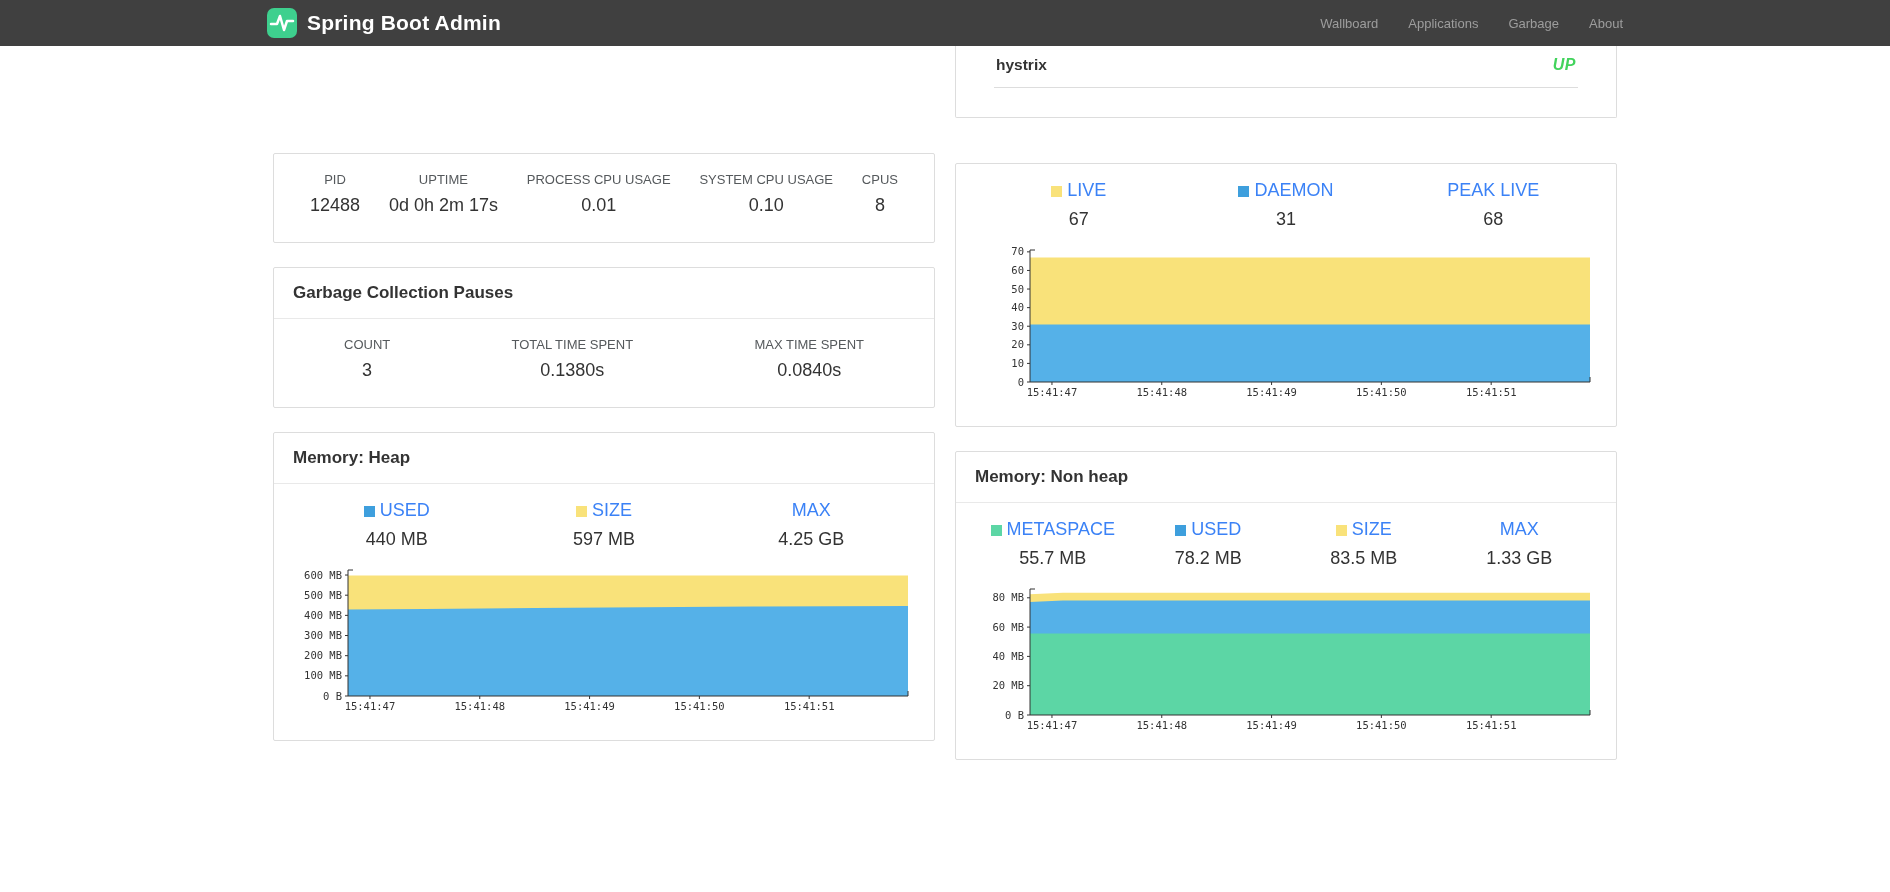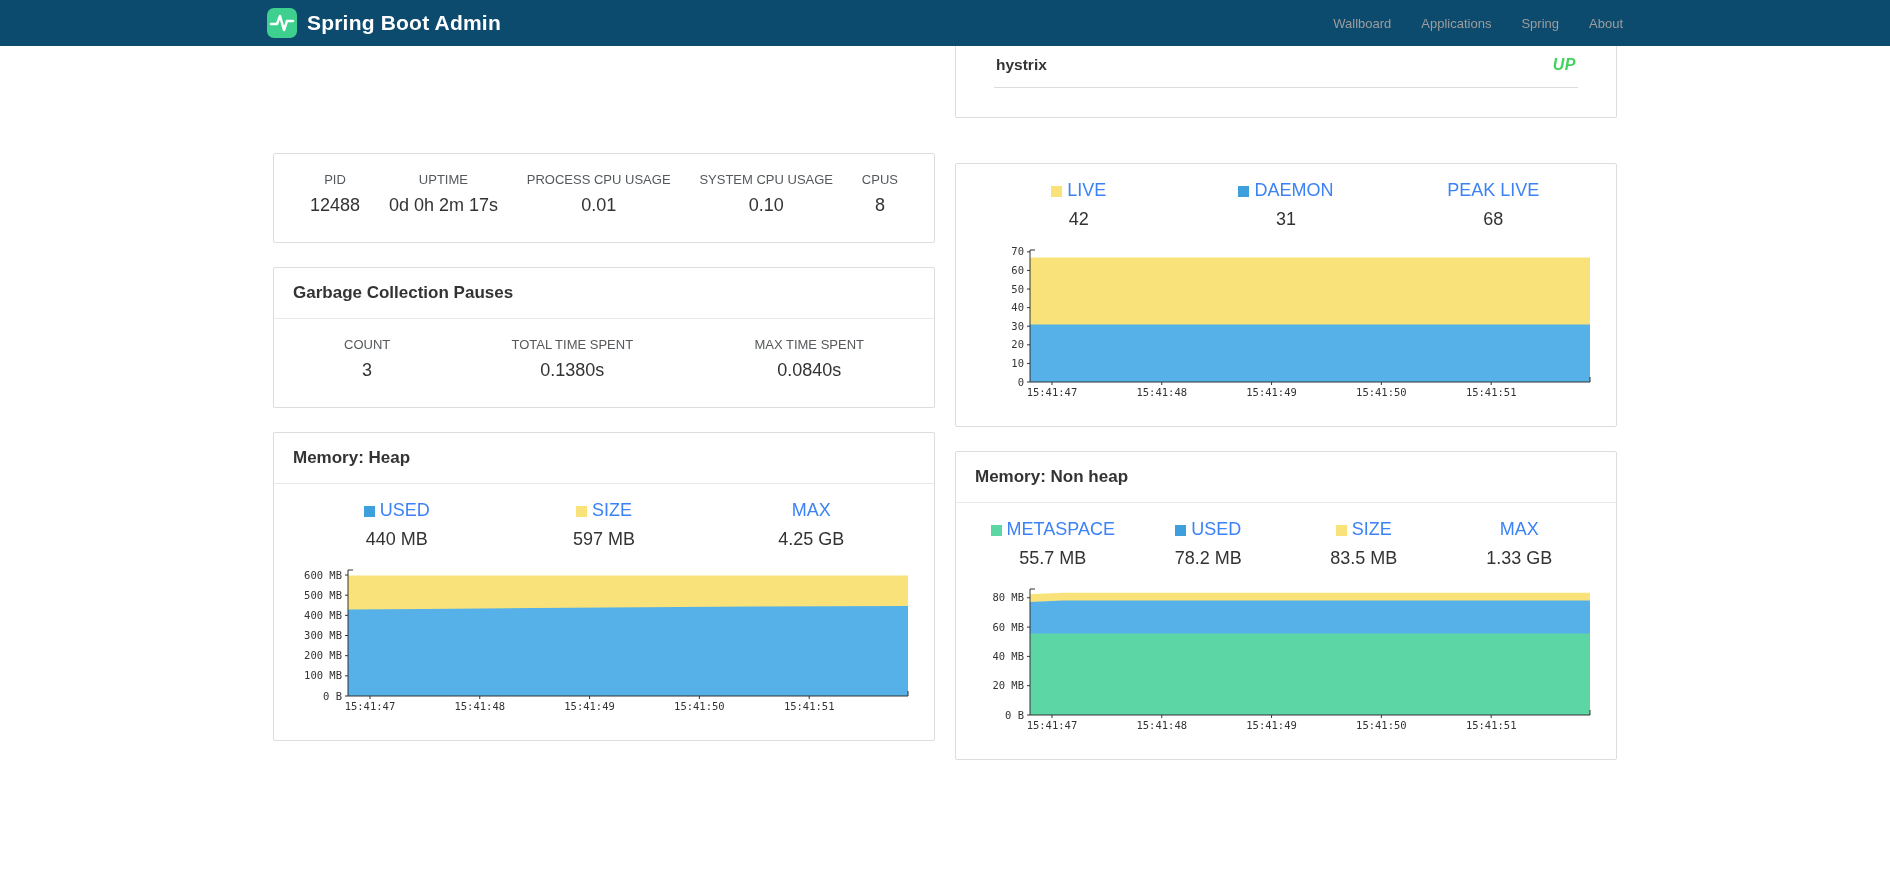--- a/index.html
+++ b/index.html
@@ -4,21 +4,21 @@
 <style>
   * { box-sizing: border-box; }
   html,body { margin:0; padding:0; }
   body {
     width:1890px; height:892px; overflow:hidden;
     background:#ffffff;
     font-family:"Liberation Sans", sans-serif;
     color:#333;
   }
   
-  .navbar { height:46px; background:#0c4a6e; display:flex; align-items:center; }
+  .navbar { height:46px; background:#404040; display:flex; align-items:center; }
   .navbar-inner { width:1356px; margin:0 auto; display:flex; align-items:center; }
   .brand { display:flex; align-items:center; gap:10px; text-decoration:none; cursor:pointer; }
   .logo { width:30px; height:30px; border-radius:7px; display:flex; align-items:center; justify-content:center; }
   .brand-title { color:#ffffff; font-weight:bold; font-size:21px; letter-spacing:0.2px; }
   .nav-links { margin-left:auto; display:flex; gap:30px; }
   .nav-links a { color:#9d9d9d; font-size:13px; text-decoration:none; cursor:pointer; }
   
   .content { width:1344px; margin:0 auto; display:flex; gap:20px; }
   .col { flex:1; min-width:0; }
   .spacer { height:107px; }
@@ -63,21 +63,21 @@
       <span class="logo" style="background-color: rgb(62, 208, 142);">
         <svg width="30" height="30" viewBox="0 0 30 30">
           <polyline points="4,16 10,16 13,8 17,22 20,13 26,13" fill="none" stroke="#ffffff" stroke-width="2.5" stroke-linecap="round" stroke-linejoin="round"></polyline>
         </svg>
       </span>
       <span class="brand-title">Spring Boot Admin</span>
     </a>
     <div class="nav-links">
       <a>Wallboard</a>
       <a>Applications</a>
-      <a>Spring</a>
+      <a>Garbage</a>
       <a>About</a>
     </div>
   </div>
 </nav>
 
 <main class="content">
 
   <div class="col">
     <div class="spacer"></div>
 
@@ -181,21 +181,21 @@
         <span class="app-name">hystrix</span>
         <span class="app-status" style="color: rgb(66, 211, 92);">UP</span>
       </div>
     </section>
 
     <section class="panel">
       <div class="panel-body">
         <div class="legend">
           <div class="legend-item">
             <div class="legend-label"><span class="swatch" style="background-color: rgb(249, 226, 122);"></span><span>LIVE</span></div>
-            <div class="legend-value">42</div>
+            <div class="legend-value">67</div>
           </div>
           <div class="legend-item">
             <div class="legend-label"><span class="swatch" style="background-color: rgb(62, 159, 221);"></span><span>DAEMON</span></div>
             <div class="legend-value">31</div>
           </div>
           <div class="legend-item">
             <div class="legend-label">PEAK LIVE</div>
             <div class="legend-value">68</div>
           </div>
         </div>

